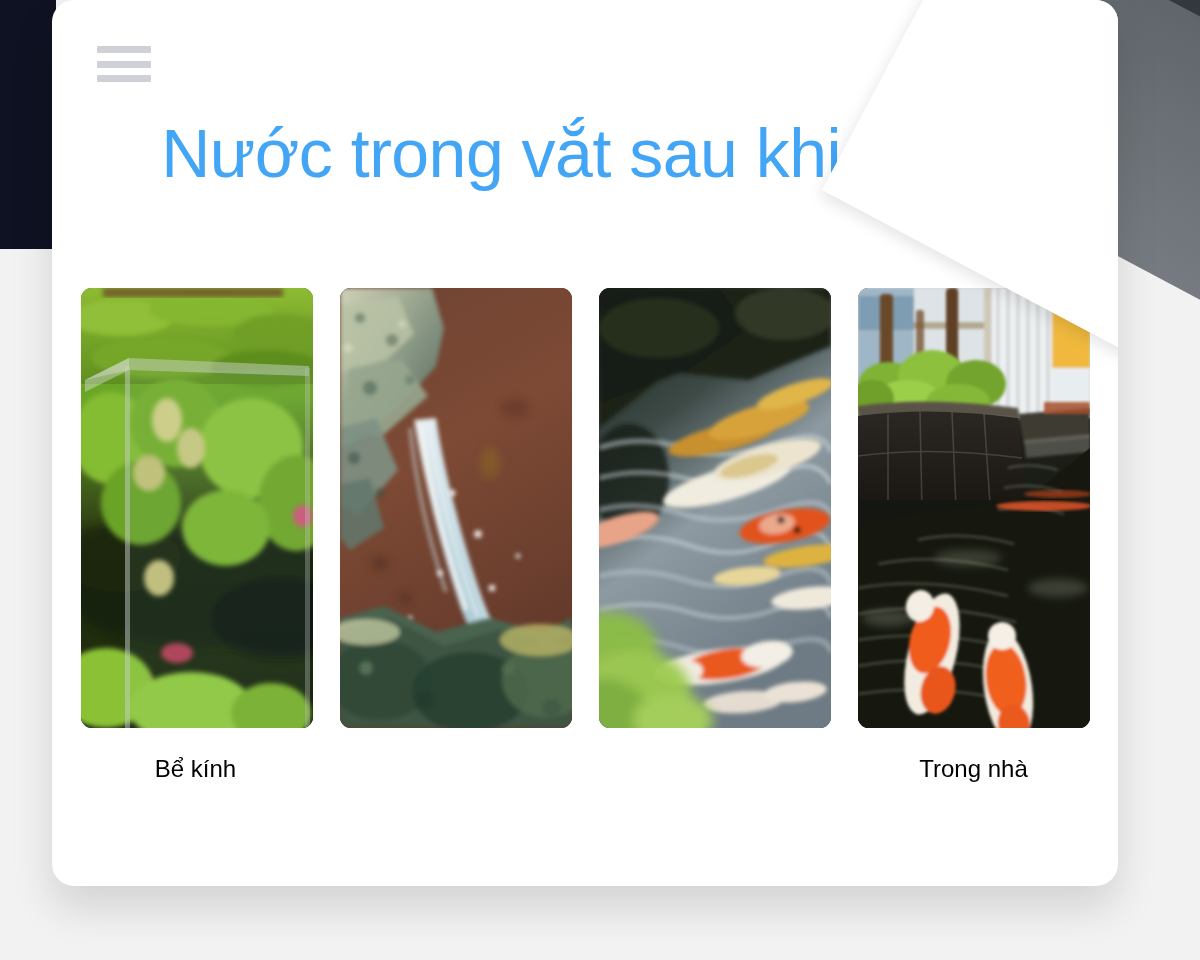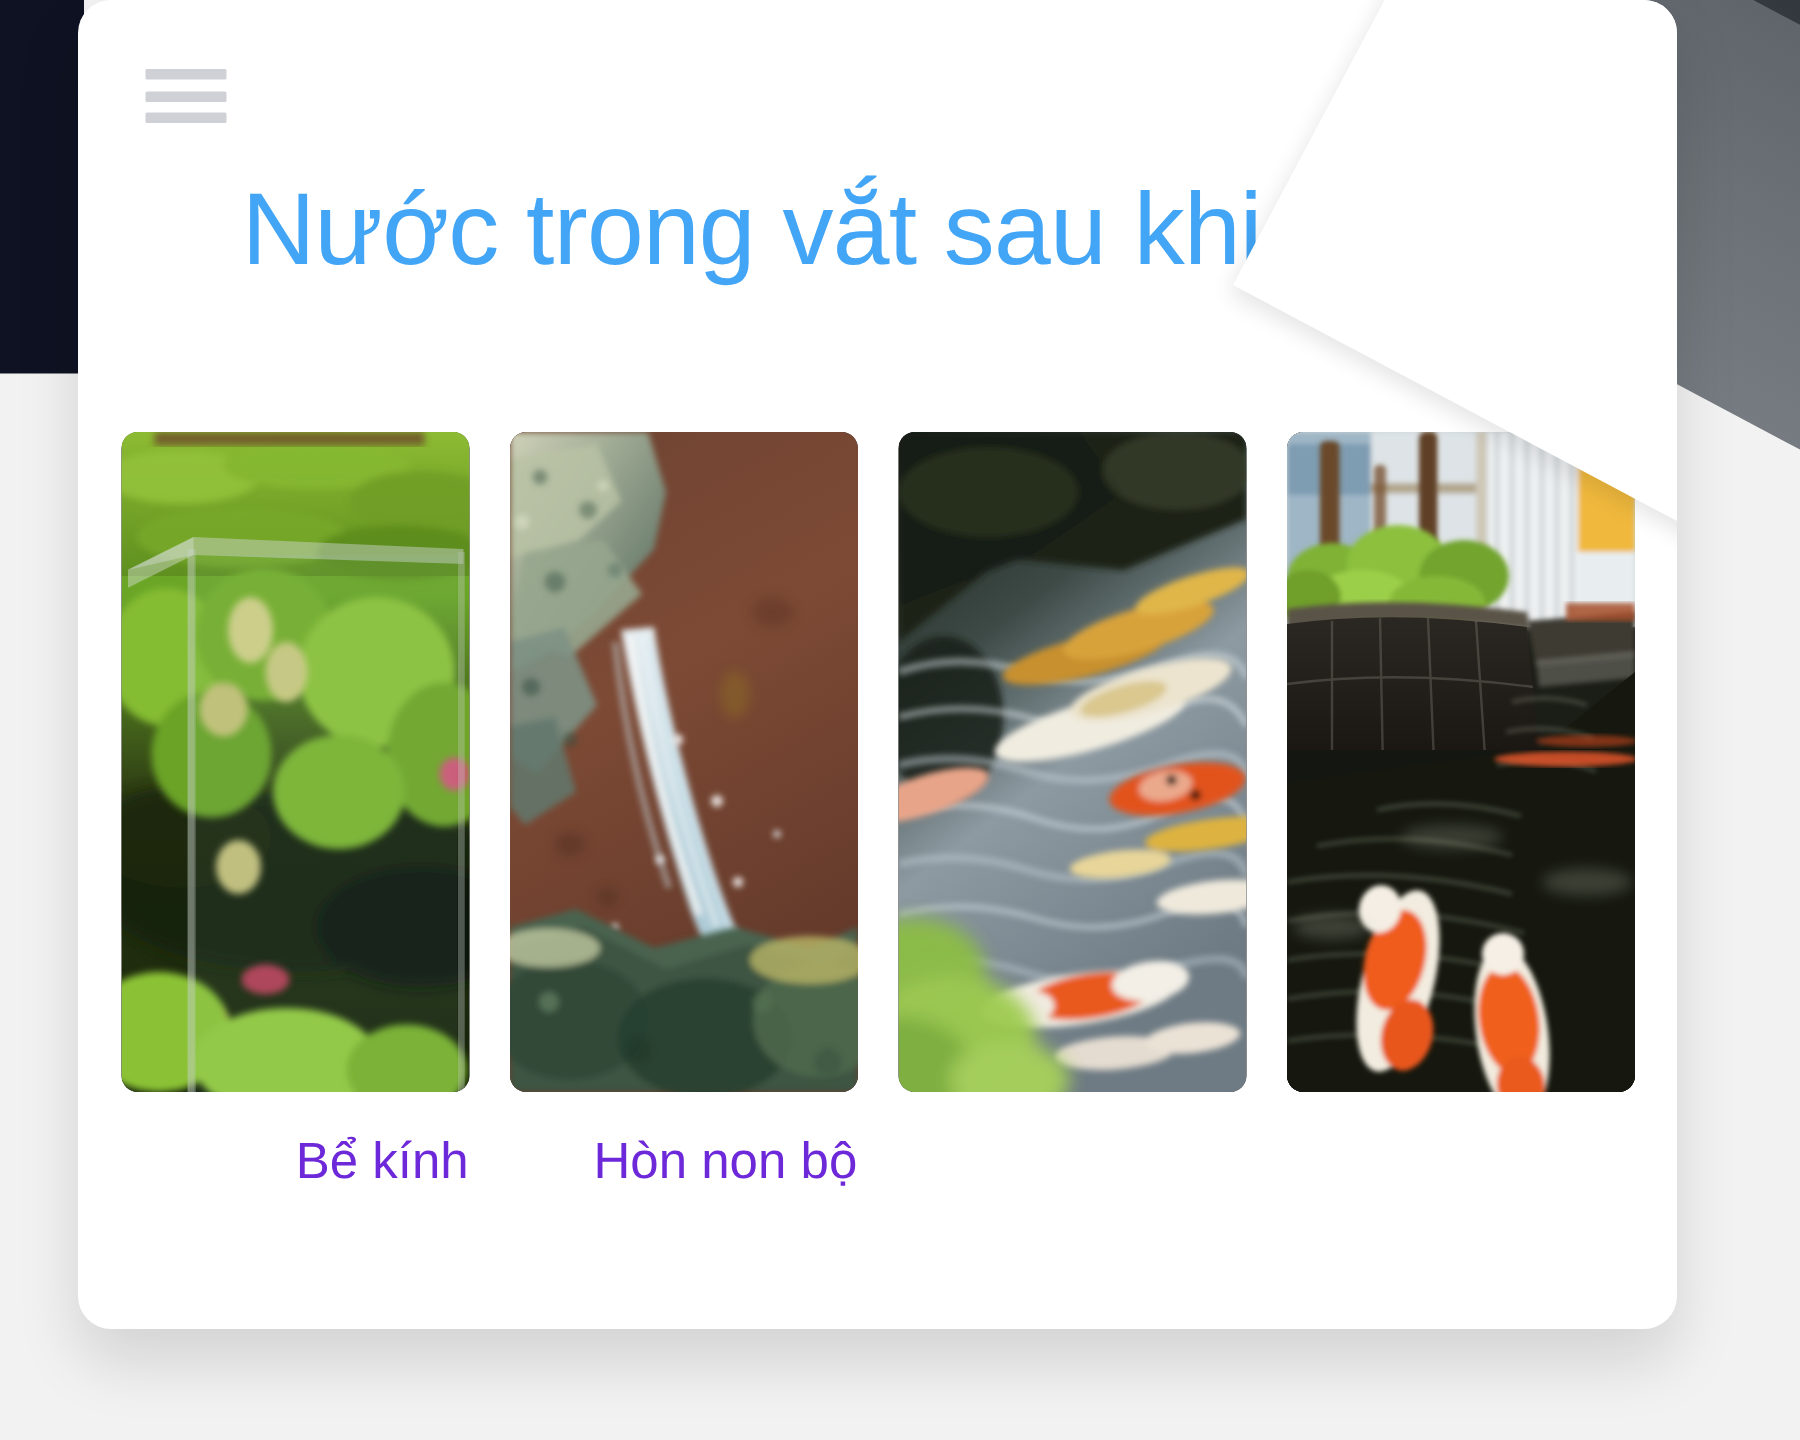--- a/index.html
+++ b/index.html
@@ -124,24 +124,24 @@
   .thumb {
     width:232px; height:440px;
     border-radius:11px;
     overflow:hidden;
     position:relative;
     background:#222;
   }
   .thumb svg { display:block; width:100%; height:100%; }
   .caption {
     margin-top:28px;
-    text-align:right;
-    font-size:34px;
+    text-align:center;
+    font-size:24px;
     line-height:1.1;
-    color:#6d28d9;
+    color:#000000;
     white-space:nowrap;
   }
   
   .tile:nth-child(1) .caption { margin-left:-2px; }
   .tile:nth-child(2) .caption { margin-left:2px; }
 </style>
 </head>
 <body>
 
 <div id="page">
@@ -329,21 +329,20 @@
               <ellipse cx="26" cy="344" rx="34" ry="13" fill="#c8cfa4" opacity="0.75"></ellipse>
             </g>
             <g opacity="0.45" filter="url(#blurC)">
               <circle cx="26" cy="380" r="7" fill="#7fa07c"></circle>
               <circle cx="86" cy="412" r="8" fill="#1f3527"></circle>
               <circle cx="168" cy="380" r="7" fill="#5b7a59"></circle>
               <circle cx="212" cy="420" r="9" fill="#35503c"></circle>
             </g>
           </svg>
         </div>
-        <div class="caption">Hòn non bộ</div>
       </div>
 
       <div class="tile">
         <div class="thumb">
           <svg viewBox="0 0 232 440" preserveAspectRatio="xMidYMid slice">
             <defs>
               <linearGradient id="p3bg" x1="0" y1="0" x2="0.4" y2="1">
                 <stop offset="0" stop-color="#1b2018"></stop>
                 <stop offset="0.35" stop-color="#3d4a46"></stop>
                 <stop offset="0.6" stop-color="#8d9aa2"></stop>
@@ -526,20 +525,21 @@
               <ellipse cx="144" cy="348" rx="14" ry="14" fill="#f5efe5" transform="rotate(-8 144 348)"></ellipse>
             </g>
 
             <g opacity="0.22" filter="url(#blurH)">
               <ellipse cx="30" cy="330" rx="26" ry="8" fill="#cfd8c4"></ellipse>
               <ellipse cx="200" cy="300" rx="30" ry="9" fill="#c6d0bb"></ellipse>
               <ellipse cx="110" cy="270" rx="34" ry="8" fill="#bcc7b2"></ellipse>
             </g>
           </svg>
         </div>
+        <div class="caption">Trong nhà</div>
       </div>
 
     </div>
 
     <div class="card-flap"></div>
   </div>
 
 </div>
 
 </body></html>

